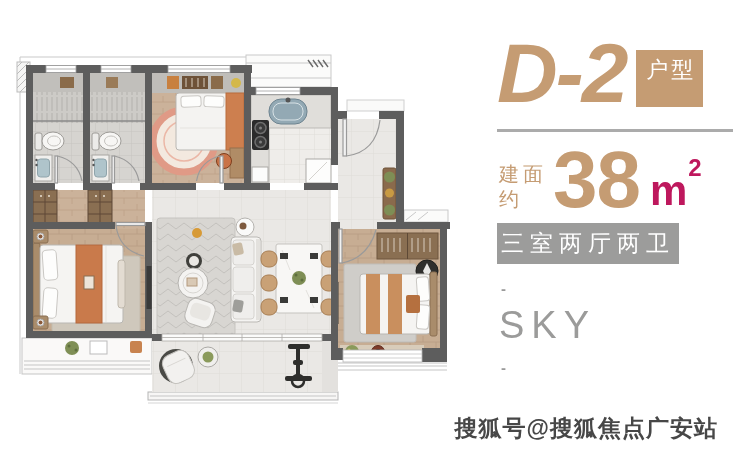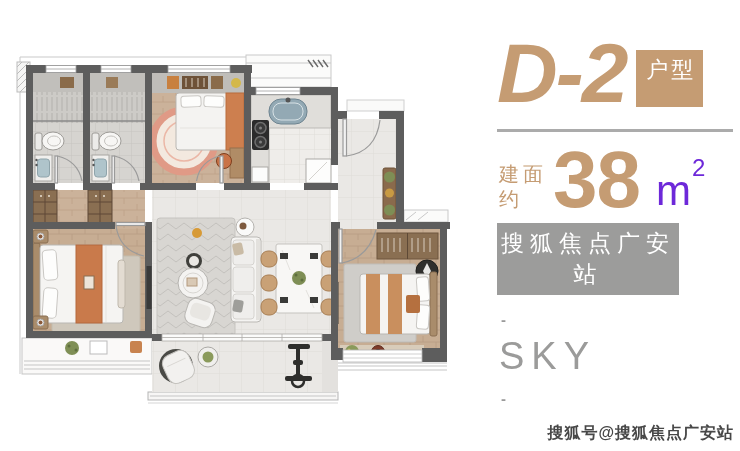--- a/index.html
+++ b/index.html
@@ -10,30 +10,30 @@
   .panel{position:absolute;left:497px;top:34px;width:242px;}
   .title-row{display:flex;align-items:flex-end;}
   .d2{font-size:84px;line-height:0.95;font-weight:bold;font-style:italic;color:#C59C73;letter-spacing:-2px;}
   .hx-badge{background:#C59C73;color:#fff;font-size:22px;letter-spacing:3px;padding:5px 7px 22px 10px;
             margin:0 0 7px 10px;white-space:nowrap;}
   .divider{height:3px;background:#ABABAB;margin-top:15px;width:236px;}
   .area-row{display:flex;align-items:center;margin-top:14px;}
   .area-prefix{display:flex;flex-direction:column;color:#C59C73;font-size:20px;letter-spacing:4px;
                line-height:1.25;margin:14px 6px 0 2px;}
   .area-num{font-size:80px;font-weight:bold;color:#C59C73;line-height:0.85;letter-spacing:-1px;}
-  .area-unit{font-size:42px;font-weight:normal;color:#6d28d9;margin:22px 0 0 16px;line-height:1;}
+  .area-unit{font-size:42px;font-weight:bold;color:#be185d;margin:22px 0 0 10px;line-height:1;}
   .area-unit sup{font-size:24px;position:relative;top:-14px;left:1px;}
   .spec-badge{display:inline-block;background:#9C9C9B;color:#fff;font-size:23px;letter-spacing:6px;
               padding:5px 0;width:182px;text-align:center;margin-top:9px;}
   .dash{color:#9A9A9A;font-size:15px;font-weight:bold;margin-left:4px;line-height:1;}
   .dash.top{margin-top:17px;}
   .dash.bottom{margin-top:12px;}
   .brand{color:#9B9B9A;font-size:38px;font-weight:300;letter-spacing:7px;line-height:1.2;margin:7px 0 0 2px;}
   
-  .watermark{position:absolute;right:6px;bottom:7px;font-size:16px;font-weight:bold;color:#474747;
+  .watermark{position:absolute;right:22px;bottom:7px;font-size:23px;font-weight:bold;color:#474747;
              letter-spacing:1px;
              text-shadow:-1px -1px 0 #fff,1px -1px 0 #fff,-1px 1px 0 #fff,1px 1px 0 #fff,0 0 3px #fff;}
 </style>
 </head>
 <body>
 
 <div class="stage">
 
   <svg class="plan-svg" width="480" height="451" viewBox="0 0 480 451">
     <defs>
@@ -412,20 +412,20 @@
     </div>
     <div class="divider"></div>
     <div class="area-row">
       <div class="area-prefix">
         <span>建面</span>
         <span>约</span>
       </div>
       <div class="area-num">38</div>
       <div class="area-unit"><span>m</span><sup>2</sup></div>
     </div>
-    <div class="spec-badge">搜狐焦点广安站</div>
+    <div class="spec-badge">三室两厅两卫</div>
     <div class="dash top">-</div>
     <div class="brand">SKY</div>
     <div class="dash bottom">-</div>
   </div>
 
   <div class="watermark">搜狐号@搜狐焦点广安站</div>
 </div>
 
 </body></html>

